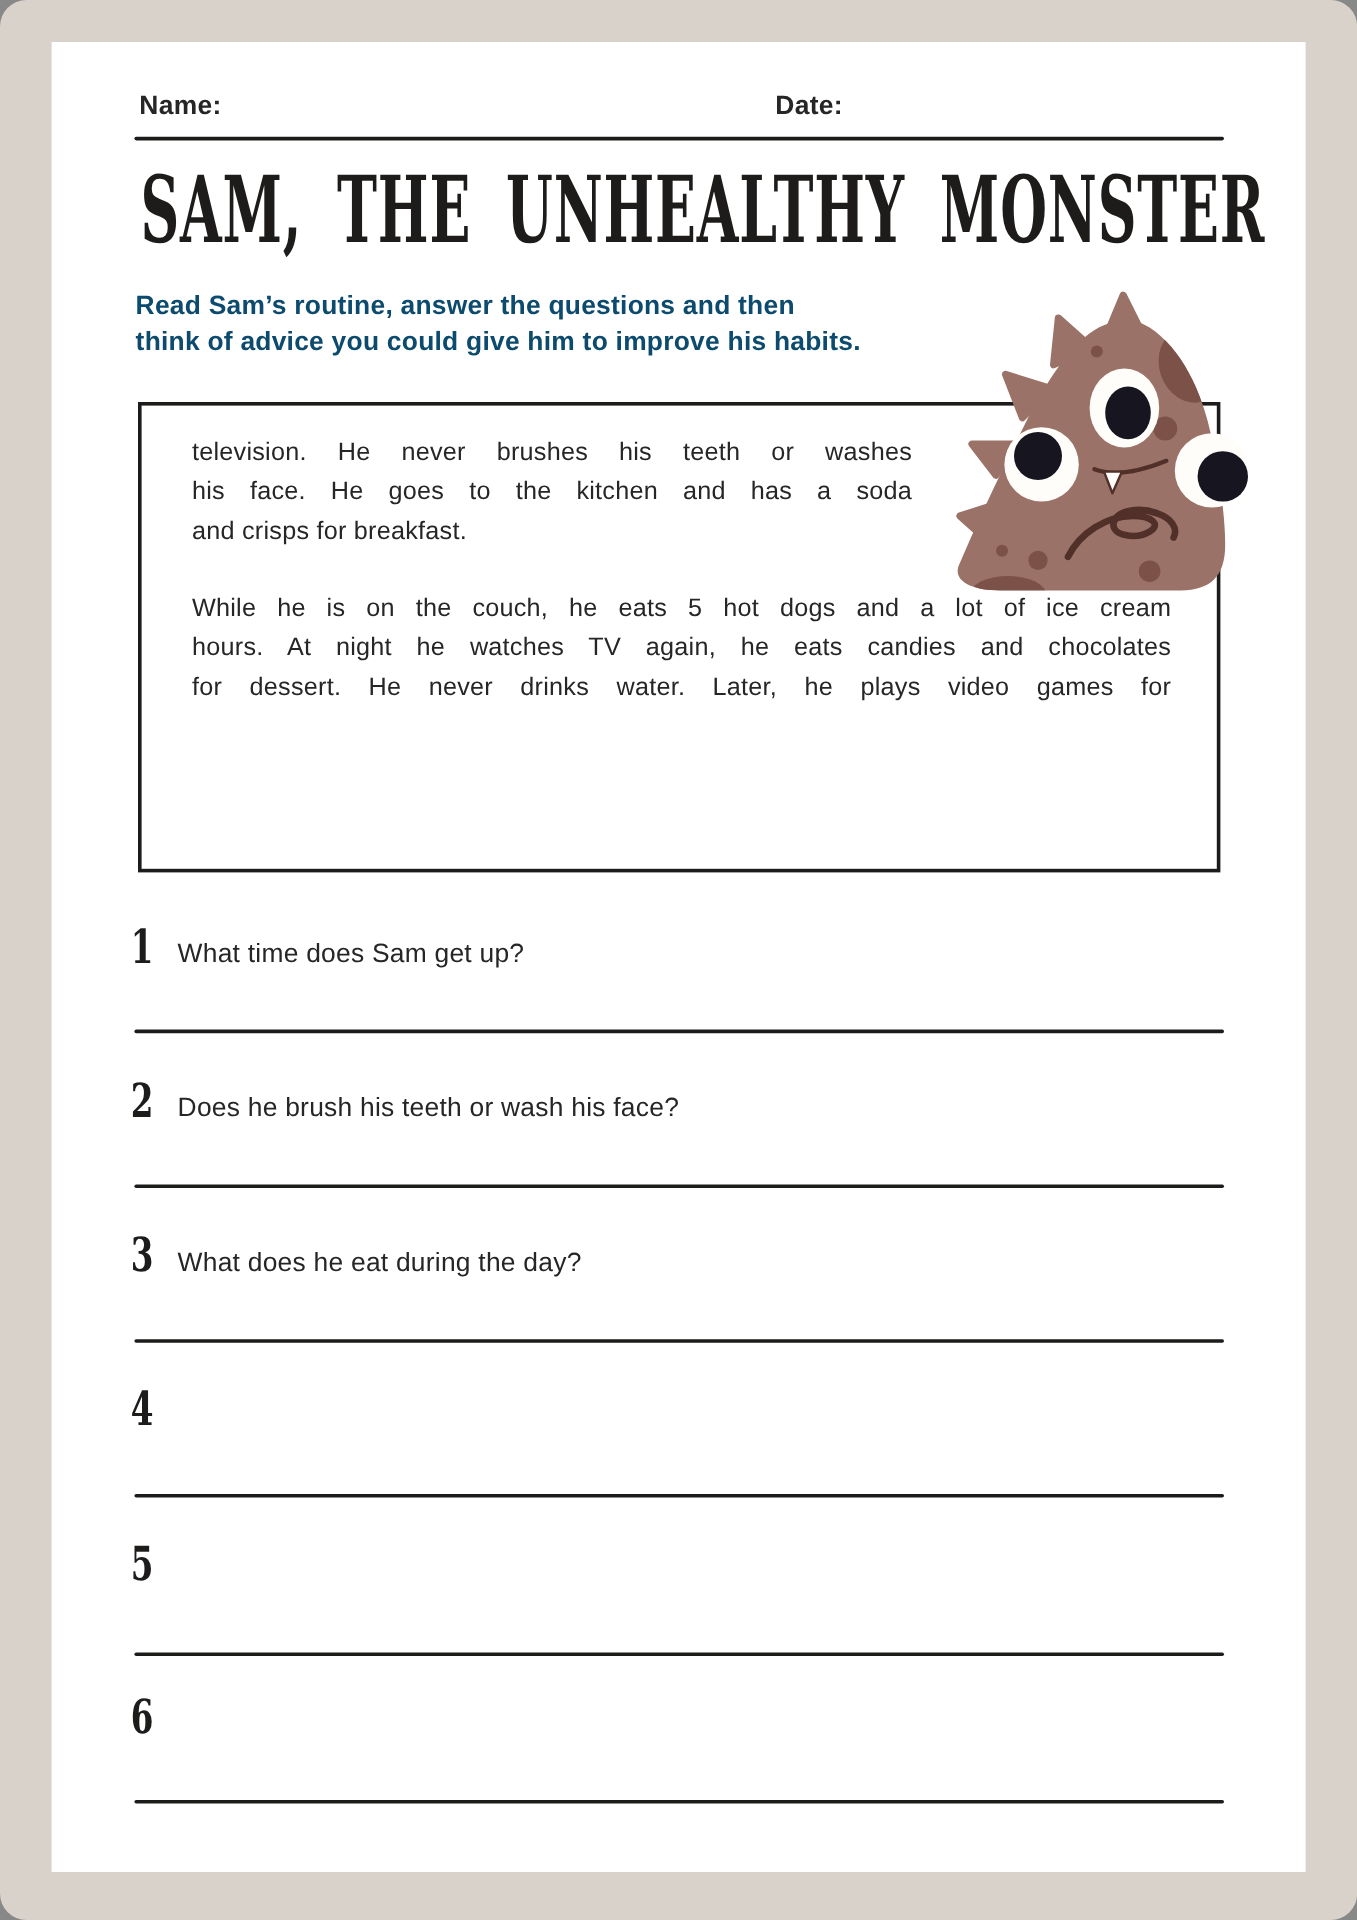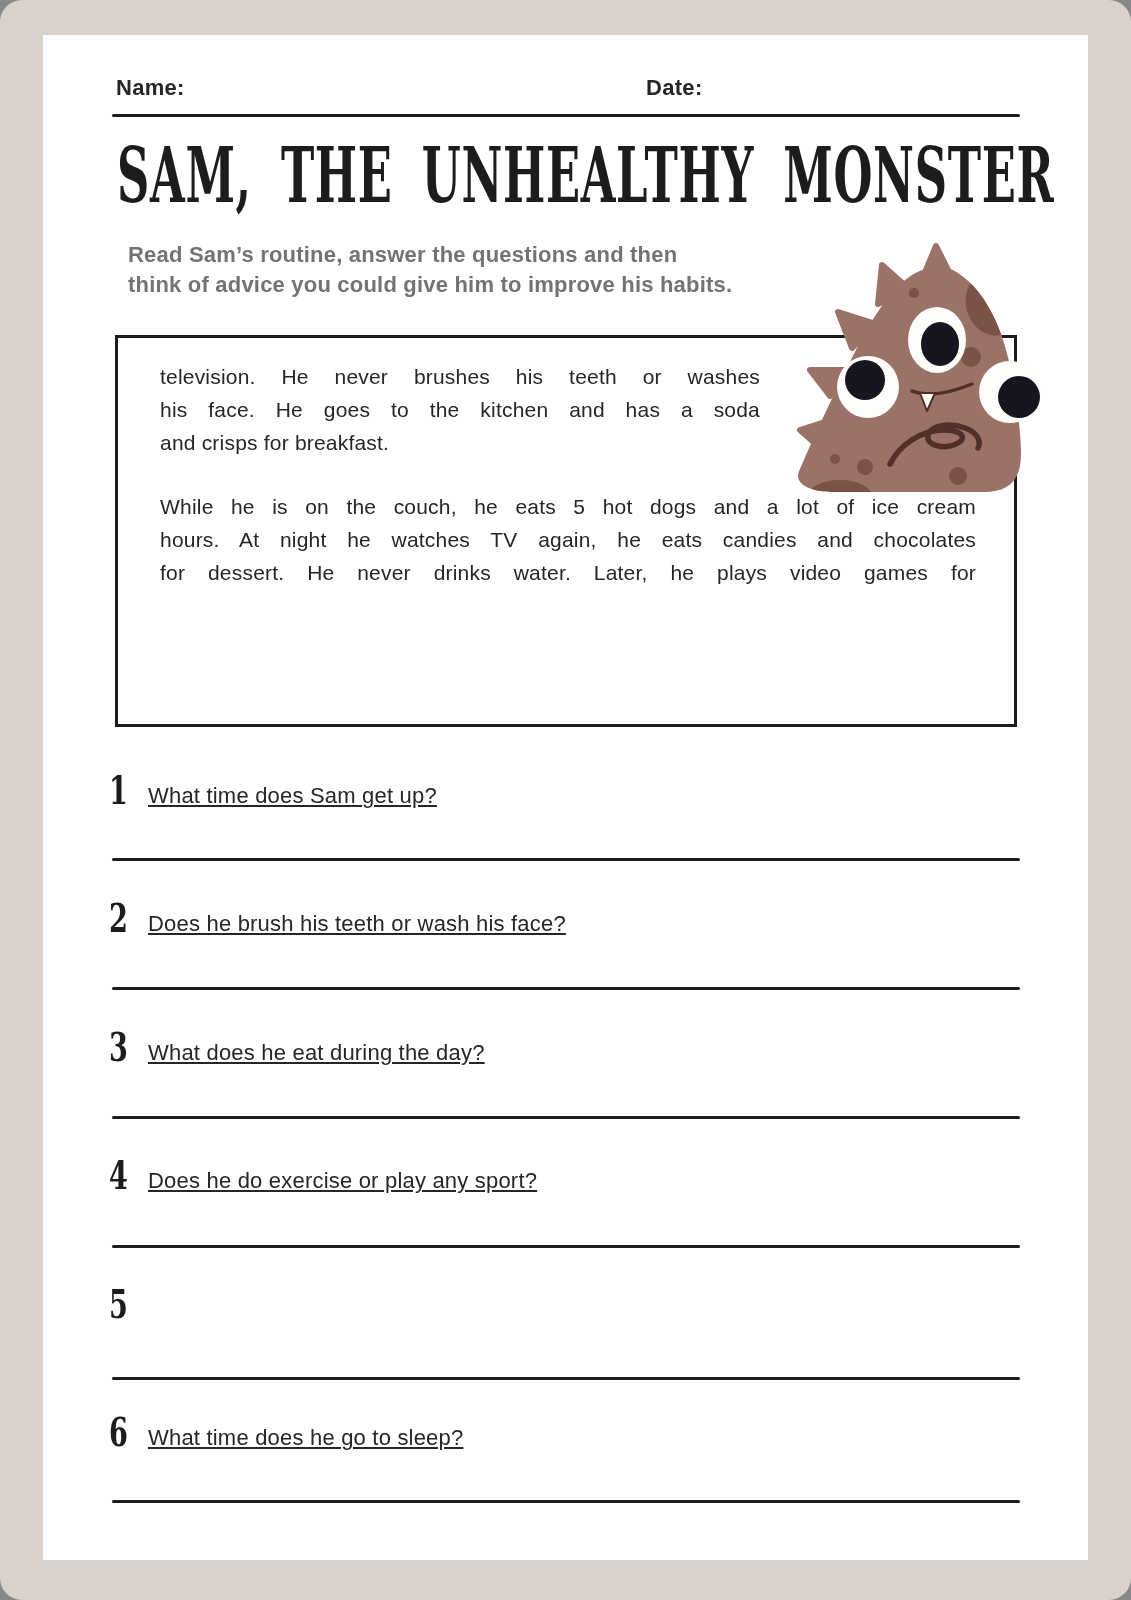--- a/index.html
+++ b/index.html
@@ -13,34 +13,34 @@
   .page{position:absolute;left:43px;top:35px;width:1045px;height:1525px;background:var(--page_bg);}
 
   .hdr-label{position:absolute;top:40px;font-size:22px;line-height:26px;font-weight:600;color:var(--text);letter-spacing:.3px;}
   .hdr-name{left:73px;} .hdr-date{left:603px;}
   .hdr-line{position:absolute;left:69px;top:79px;width:908px;height:3px;background:var(--ink);border-radius:2px;}
 
   .title{position:absolute;left:74px;top:102px;font-family:"DejaVu Serif",serif;font-weight:700;
          font-size:70px;line-height:70px;color:var(--ink);white-space:nowrap;
          word-spacing:20px;letter-spacing:1px;transform:scale(0.64,1.1);transform-origin:left top;}
 
-  .instructions{position:absolute;left:85px;top:205px;font-size:22px;line-height:30px;font-weight:700;color:#737373;letter-spacing:.2px;}
+  .instructions{position:absolute;left:70px;top:205px;font-size:22px;line-height:30px;font-weight:700;color:#0c4a6e;letter-spacing:.2px;}
 
   .rbox{position:absolute;left:72px;top:300px;width:902px;height:392px;border:3px solid var(--ink);
         background:var(--page_bg);padding:22px 38px 0 42px;z-index:1;}
   .rbox .para{font-size:21px;line-height:33px;color:var(--text);letter-spacing:.2px;}
   .rbox .para1{width:600px;margin-bottom:31px;}
   .jline{text-align:justify;text-align-last:justify;}
 
   .monster{position:absolute;left:745px;top:205px;width:256px;height:262px;z-index:3;}
 
   .q-row{position:absolute;left:66px;display:flex;align-items:baseline;gap:17px;}
   .q-num{font-family:"DejaVu Serif",serif;font-size:34px;font-weight:700;line-height:30px;color:var(--ink);
          transform:scale(0.8,1.15);transform-origin:left 75%;width:22px;}
-  .q-text{font-size:22px;line-height:30px;color:var(--text);letter-spacing:.2px;text-decoration:underline;}
+  .q-text{font-size:22px;line-height:30px;color:var(--text);letter-spacing:.2px;}
 
   .a-line{position:absolute;left:69px;width:908px;height:3px;background:var(--ink);border-radius:2px;}
   .t1{top:741px;} .t2{top:869px;} .t3{top:998px;} .t4{top:1126px;} .t5{top:1255px;} .t6{top:1383px;}
   .l1{top:823px;} .l2{top:952px;} .l3{top:1081px;} .l4{top:1210px;} .l5{top:1342px;} .l6{top:1465px;}
 </style>
 </head>
 <body>
 
 <div class="frame">
   <div class="page">
@@ -126,29 +126,27 @@
     <div class="a-line l2"></div>
 
     <div class="q-row t3">
       <span class="q-num">3</span>
       <span class="q-text">What does he eat during the day?</span>
     </div>
     <div class="a-line l3"></div>
 
     <div class="q-row t4">
       <span class="q-num">4</span>
-      <span class="q-text">Does he do exercise or play any sport?</span>
     </div>
     <div class="a-line l4"></div>
 
     <div class="q-row t5">
       <span class="q-num">5</span>
     </div>
     <div class="a-line l5"></div>
 
     <div class="q-row t6">
       <span class="q-num">6</span>
-      <span class="q-text">What time does he go to sleep?</span>
     </div>
     <div class="a-line l6"></div>
 
   </div>
 </div>
 
 </body></html>

